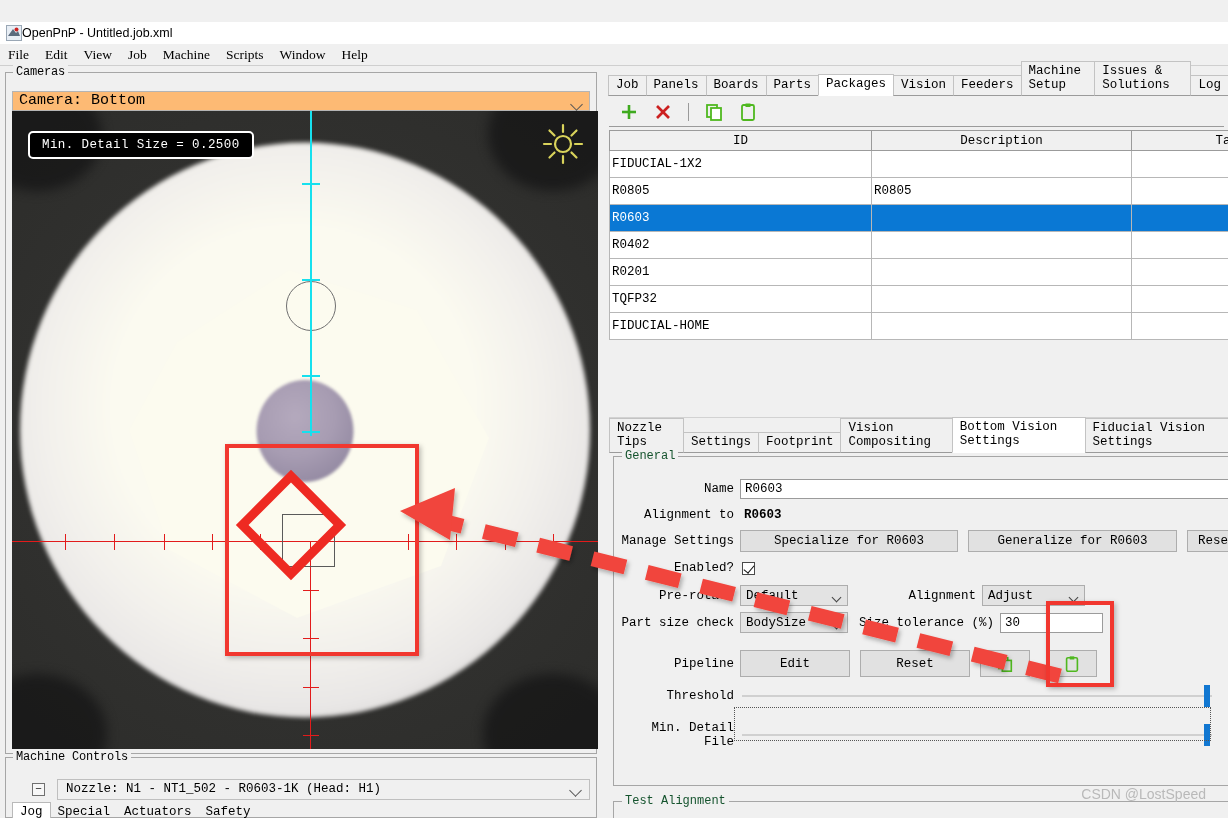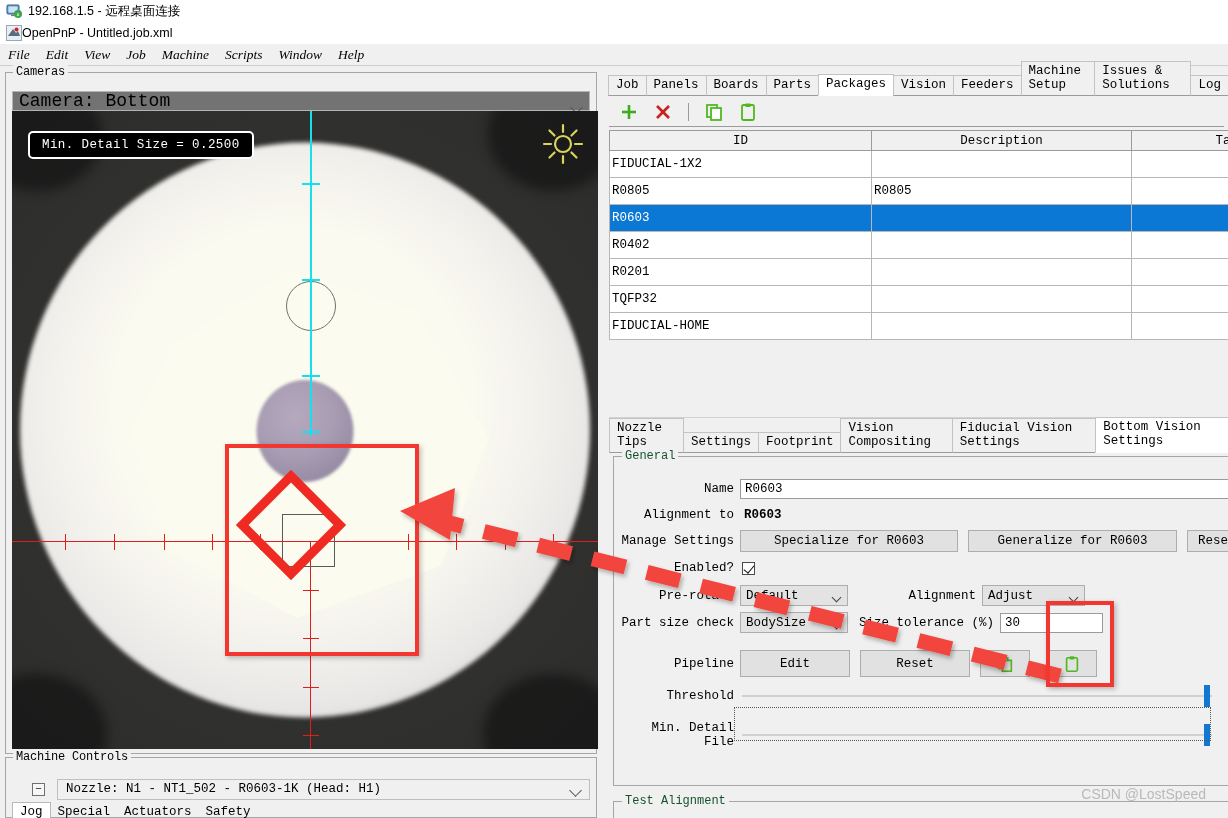--- a/index.html
+++ b/index.html
@@ -30,41 +30,40 @@
     background: #ffffff;
   }
   .ico16 { width: 16px; height: 16px; flex: 0 0 16px; position: relative; }
 
   
   .menubar {
     position: absolute; left: 0; top: 44px; width: 1228px; height: 22px;
     display: flex; align-items: center; background: #f0f0f0;
     border-bottom: 1px solid #cfcfcf;
     font-family: "Liberation Serif", serif;
-    font-style: italic;
   }
   .menubar .mi {
     padding: 2px 8px; font-size: 13.5px; color: #000; cursor: default;
   }
 
   
   .cameras-group {
     position: absolute; left: 5px; top: 72px; width: 592px; height: 682px;
     border: 1px solid #a6a6a6; background: #f0f0f0;
   }
   .group-legend {
     position: absolute; top: -8px; left: 7px; background: #f0f0f0;
     padding: 0 3px; font-size: 12px; font-family: "Liberation Mono", monospace;
     color: #000; letter-spacing: -0.2px;
   }
   .cam-select {
     position: absolute; left: 6px; top: 18px; width: 578px; height: 20px;
-    background: #737373; border: 1px solid #b4b4b4;
-    display: flex; align-items: center; padding-left: 6px;
-    font-family: "Liberation Mono", monospace; font-size: 18px; color: #000;
+    background: #fdba74; border: 1px solid #b4b4b4;
+    display: flex; align-items: flex-start; padding-left: 6px;
+    font-family: "Liberation Mono", monospace; font-size: 15px; color: #000;
   }
   .cam-select .chev { position: absolute; right: 8px; top: 5px; }
   .chev-d {
     width: 9px; height: 9px; border-right: 1.6px solid #555; border-bottom: 1.6px solid #555;
     transform: rotate(45deg); display: inline-block;
   }
 
   
   .cam-view {
     position: absolute; left: 6px; top: 38px; width: 586px; height: 638px;
@@ -280,32 +279,20 @@
   .watermark {
     position: absolute; right: 22px; bottom: 16px; color: #b9b9b9;
     font-size: 14px; font-family: "Liberation Sans", sans-serif;
   }
 </style>
 </head>
 <body>
 
 <div class="app">
 
-  <div class="rdp-title">
-    <span class="ico16">
-      <svg width="16" height="16" viewBox="0 0 16 16">
-        <rect x="1" y="2" width="12" height="9" rx="1" fill="#6aa0d8" stroke="#2b5a8c"></rect>
-        <rect x="2.5" y="3.5" width="9" height="6" fill="#cfe3f7"></rect>
-        <rect x="5" y="11.5" width="6" height="1.6" fill="#7b7b7b"></rect>
-        <circle cx="12" cy="11" r="4" fill="#3fa54a"></circle>
-        <text x="12" y="13" font-size="5" fill="#fff" text-anchor="middle" font-family="DejaVu Sans">x</text>
-      </svg>
-    </span>
-    <span>192.168.1.5 - 远程桌面连接</span>
-  </div>
 
   <div class="app-title">
     <span class="ico16">
       <svg width="16" height="16" viewBox="0 0 16 16">
         <rect x="0.5" y="0.5" width="15" height="15" fill="#e8eef5" stroke="#9aa7b5"></rect>
         <path d="M2 11 L7 4 L10 8 L12 6 L14 11 Z" fill="#5a6b7d"></path>
         <circle cx="10.5" cy="4.5" r="2" fill="#cc2222"></circle>
       </svg>
     </span>
     <span>OpenPnP - Untitled.job.xml</span>
@@ -499,22 +486,22 @@
       </table>
     </div>
 
     <div class="splitter"></div>
 
     <div class="tabstrip2">
       <div class="tab">Nozzle Tips</div>
       <div class="tab">Settings</div>
       <div class="tab">Footprint</div>
       <div class="tab">Vision Compositing</div>
+      <div class="tab active">Bottom Vision Settings</div>
       <div class="tab">Fiducial Vision Settings</div>
-      <div class="tab active">Bottom Vision Settings</div>
     </div>
 
     <div class="general-group">
       <div class="gg-legend">General</div>
 
       <div class="frow" style="left:0;top:22px;width:990px;">
         <div class="lbl" style="width:120px;">Name</div>
         <div class="tinput" style="margin-left:6px;width:860px;">R0603</div>
       </div>
 

